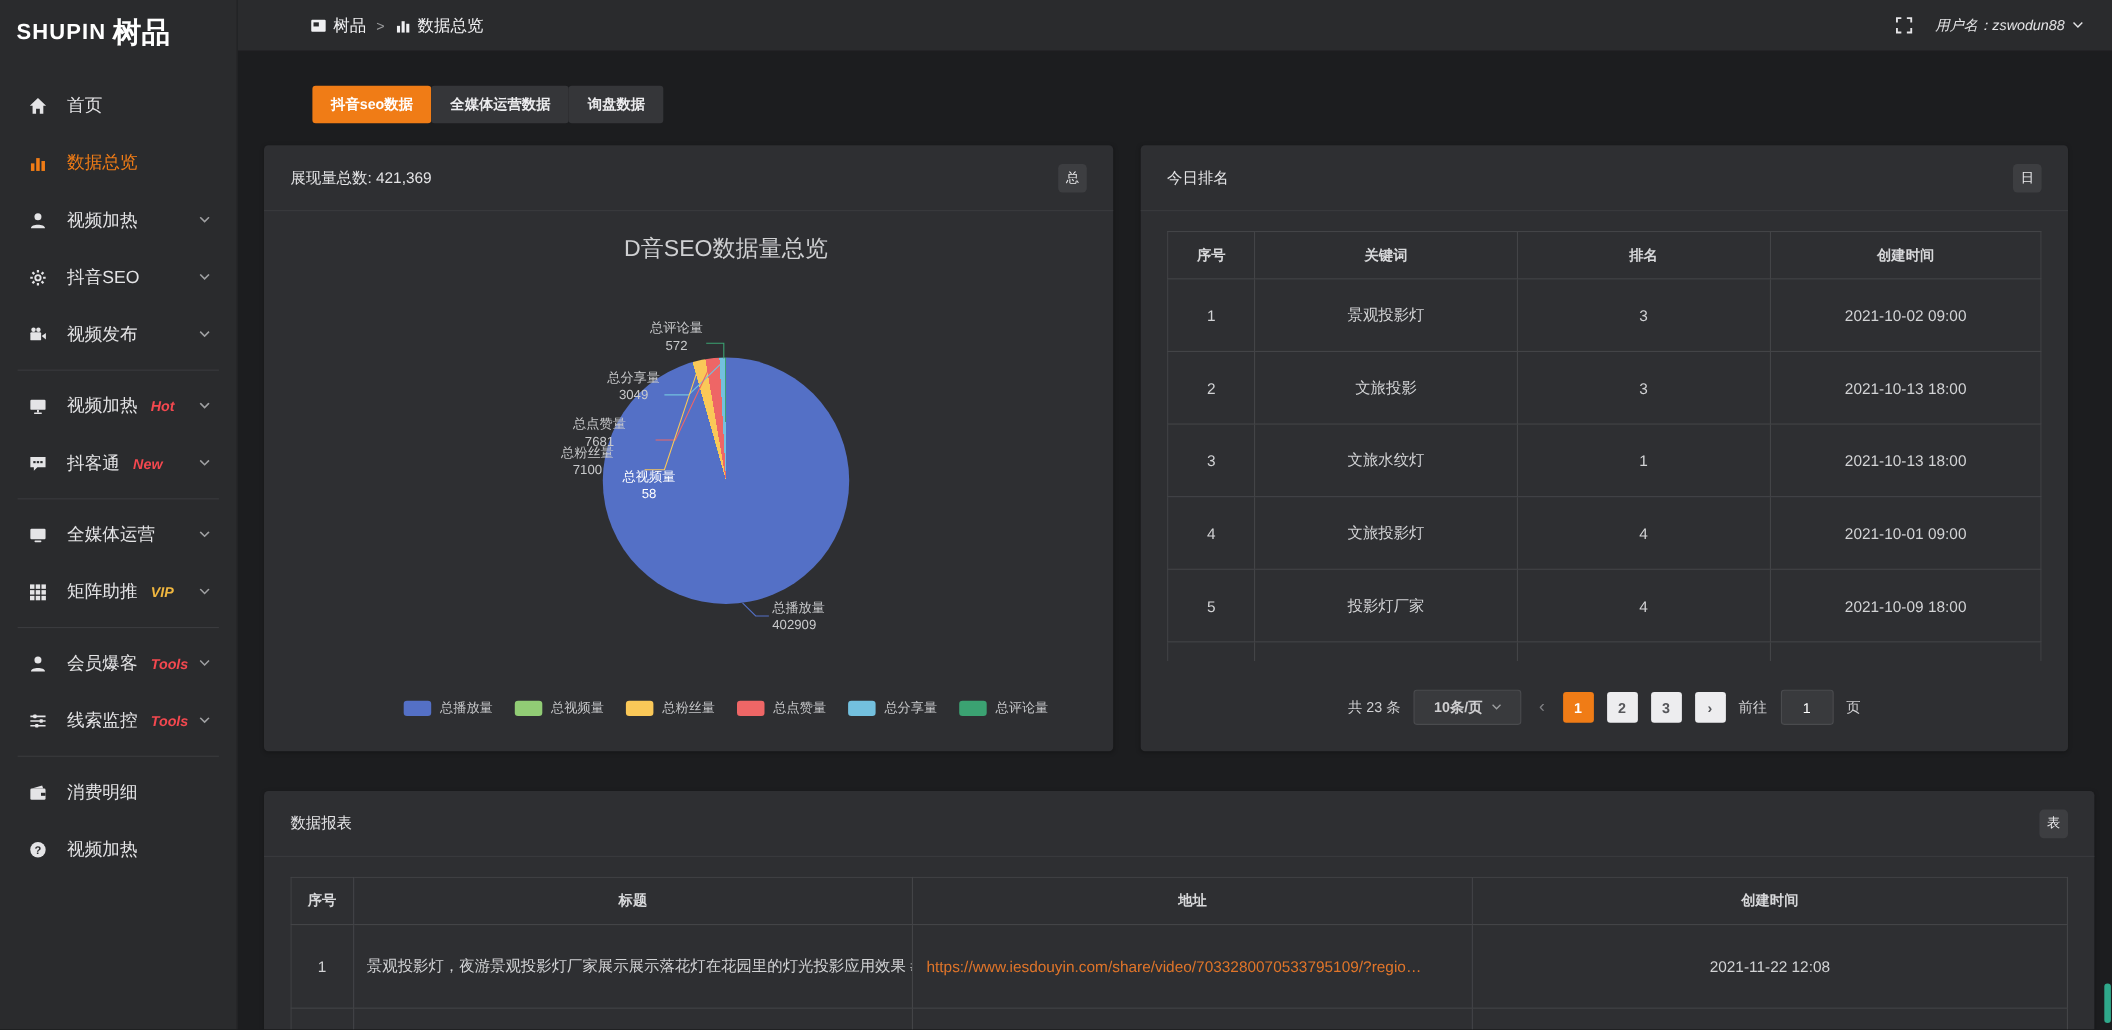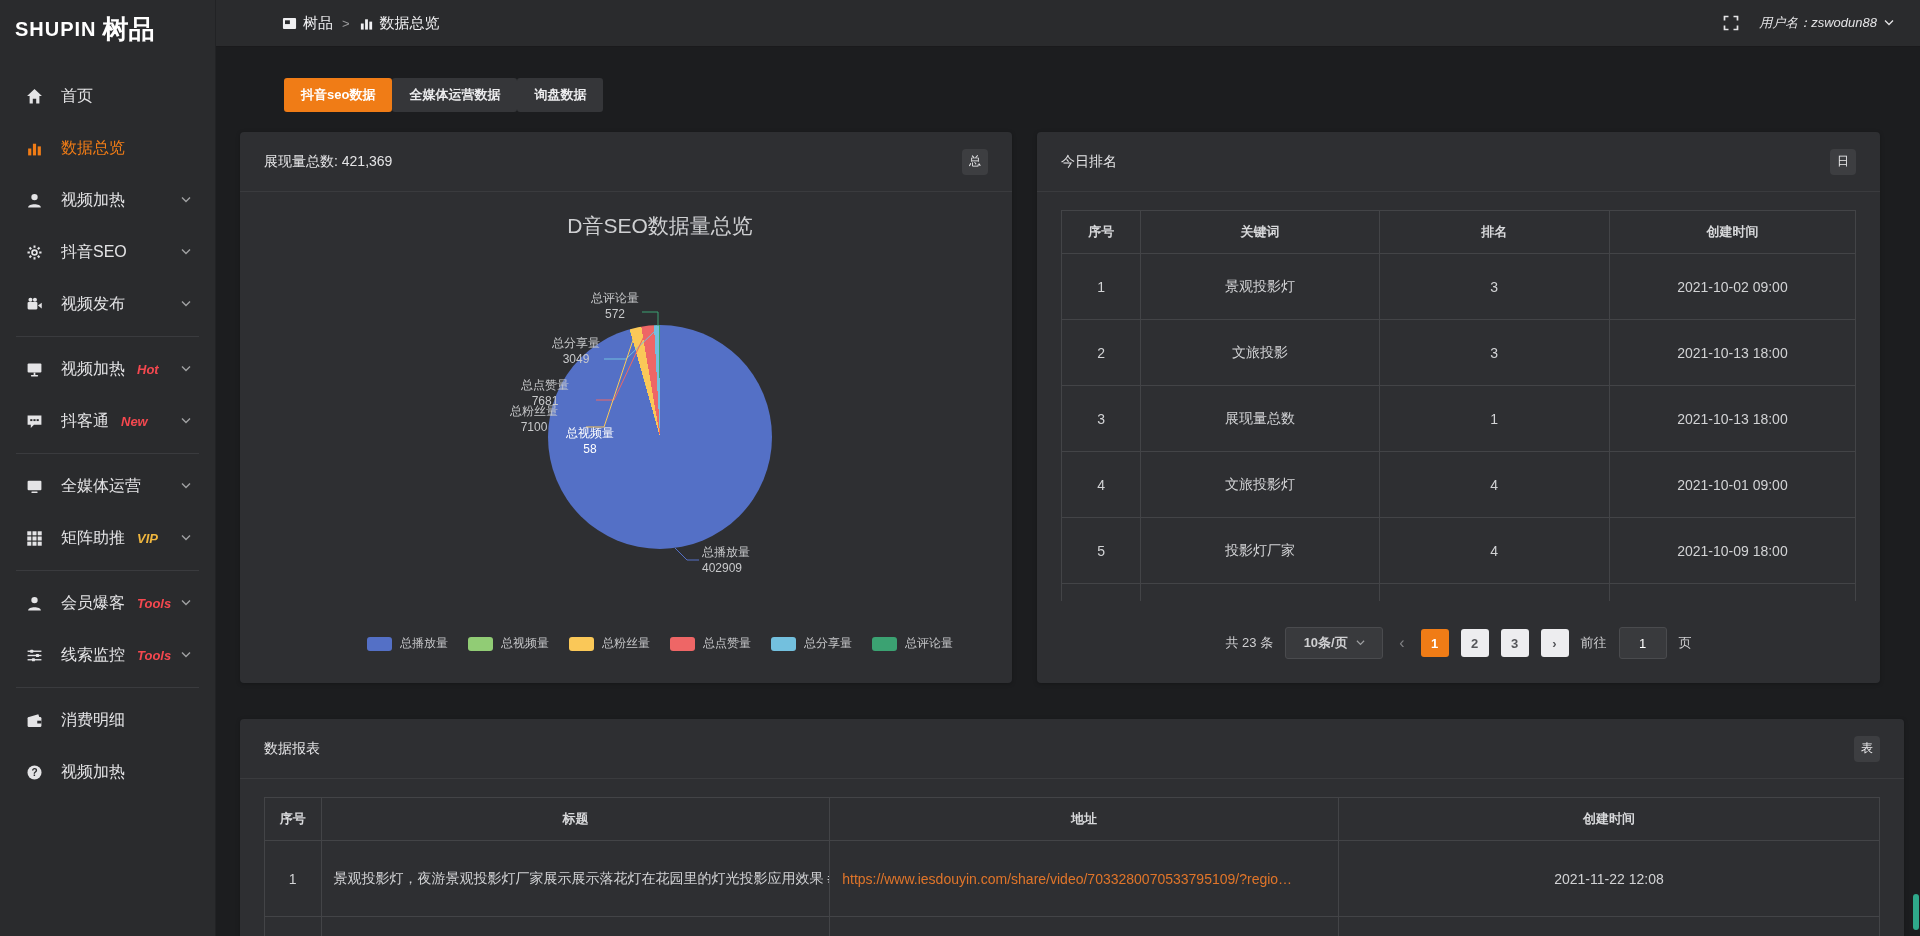--- a/index.html
+++ b/index.html
@@ -416,21 +416,21 @@
               <td>2021-10-02 09:00</td>
         </tr>
         <tr>
           <td>2</td>
               <td>文旅投影</td>
               <td>3</td>
               <td>2021-10-13 18:00</td>
         </tr>
         <tr>
           <td>3</td>
-              <td>展现量总数</td>
+              <td>文旅水纹灯</td>
               <td>1</td>
               <td>2021-10-13 18:00</td>
         </tr>
         <tr>
           <td>4</td>
               <td>文旅投影灯</td>
               <td>4</td>
               <td>2021-10-01 09:00</td>
         </tr>
         <tr>

